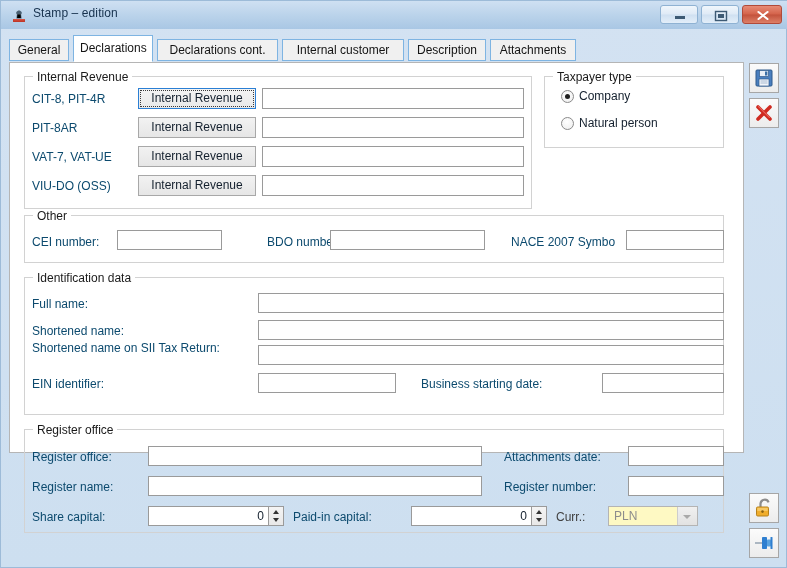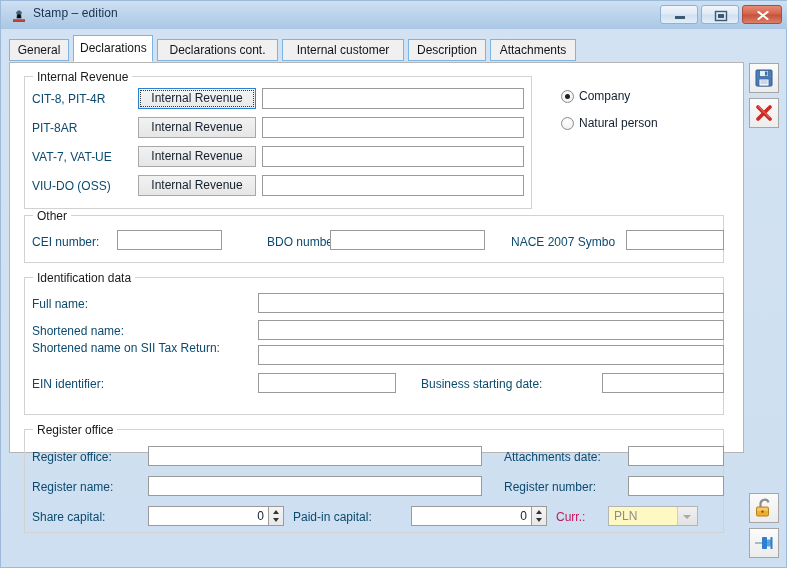--- a/index.html
+++ b/index.html
@@ -122,21 +122,21 @@
     white-space: nowrap;
   }
 
   .lbl {
     position: absolute;
     font-size: 12px;
     color: #0c4a6e;
     white-space: nowrap;
     line-height: 14px;
   }
-  .lbl.dim { color: #be185d; }
+  .lbl.dim { color: #404040; }
 
   .tbox {
     position: absolute;
     box-sizing: border-box;
     border: 1px solid #9a9a9a;
     background: #ffffff;
     font-family: "Liberation Sans", sans-serif;
     font-size: 12px;
     color: #14202e;
     padding: 0 3px;
@@ -327,20 +327,23 @@
     </div>
     <div class="btnflat" style="left:128px; top:112px; width:118px; height:21px;">
       <span>Internal Revenue</span>
     </div>
 
     <input class="tbox" style="left: 252px; top: 25px; width: 262px; height: 21px;" type="text" value="">
     <input class="tbox" style="left: 252px; top: 54px; width: 262px; height: 21px;" type="text" value="">
     <input class="tbox" style="left: 252px; top: 83px; width: 262px; height: 21px;" type="text" value="">
     <input class="tbox" style="left: 252px; top: 112px; width: 262px; height: 21px;" type="text" value="">
 
+    <div class="group" style="left:534px; top:13px; width:180px; height:72px;">
+      <span class="glabel">Taxpayer type</span>
+    </div>
     <div class="radio-row" style="left:551px; top:26px;">
       <span class="radio on"></span>
       <span class="radio-label">Company</span>
     </div>
     <div class="radio-row" style="left:551px; top:53px;">
       <span class="radio"></span>
       <span class="radio-label">Natural person</span>
     </div>
 
     <div class="group" style="left:14px; top:152px; width:700px; height:48px;">

